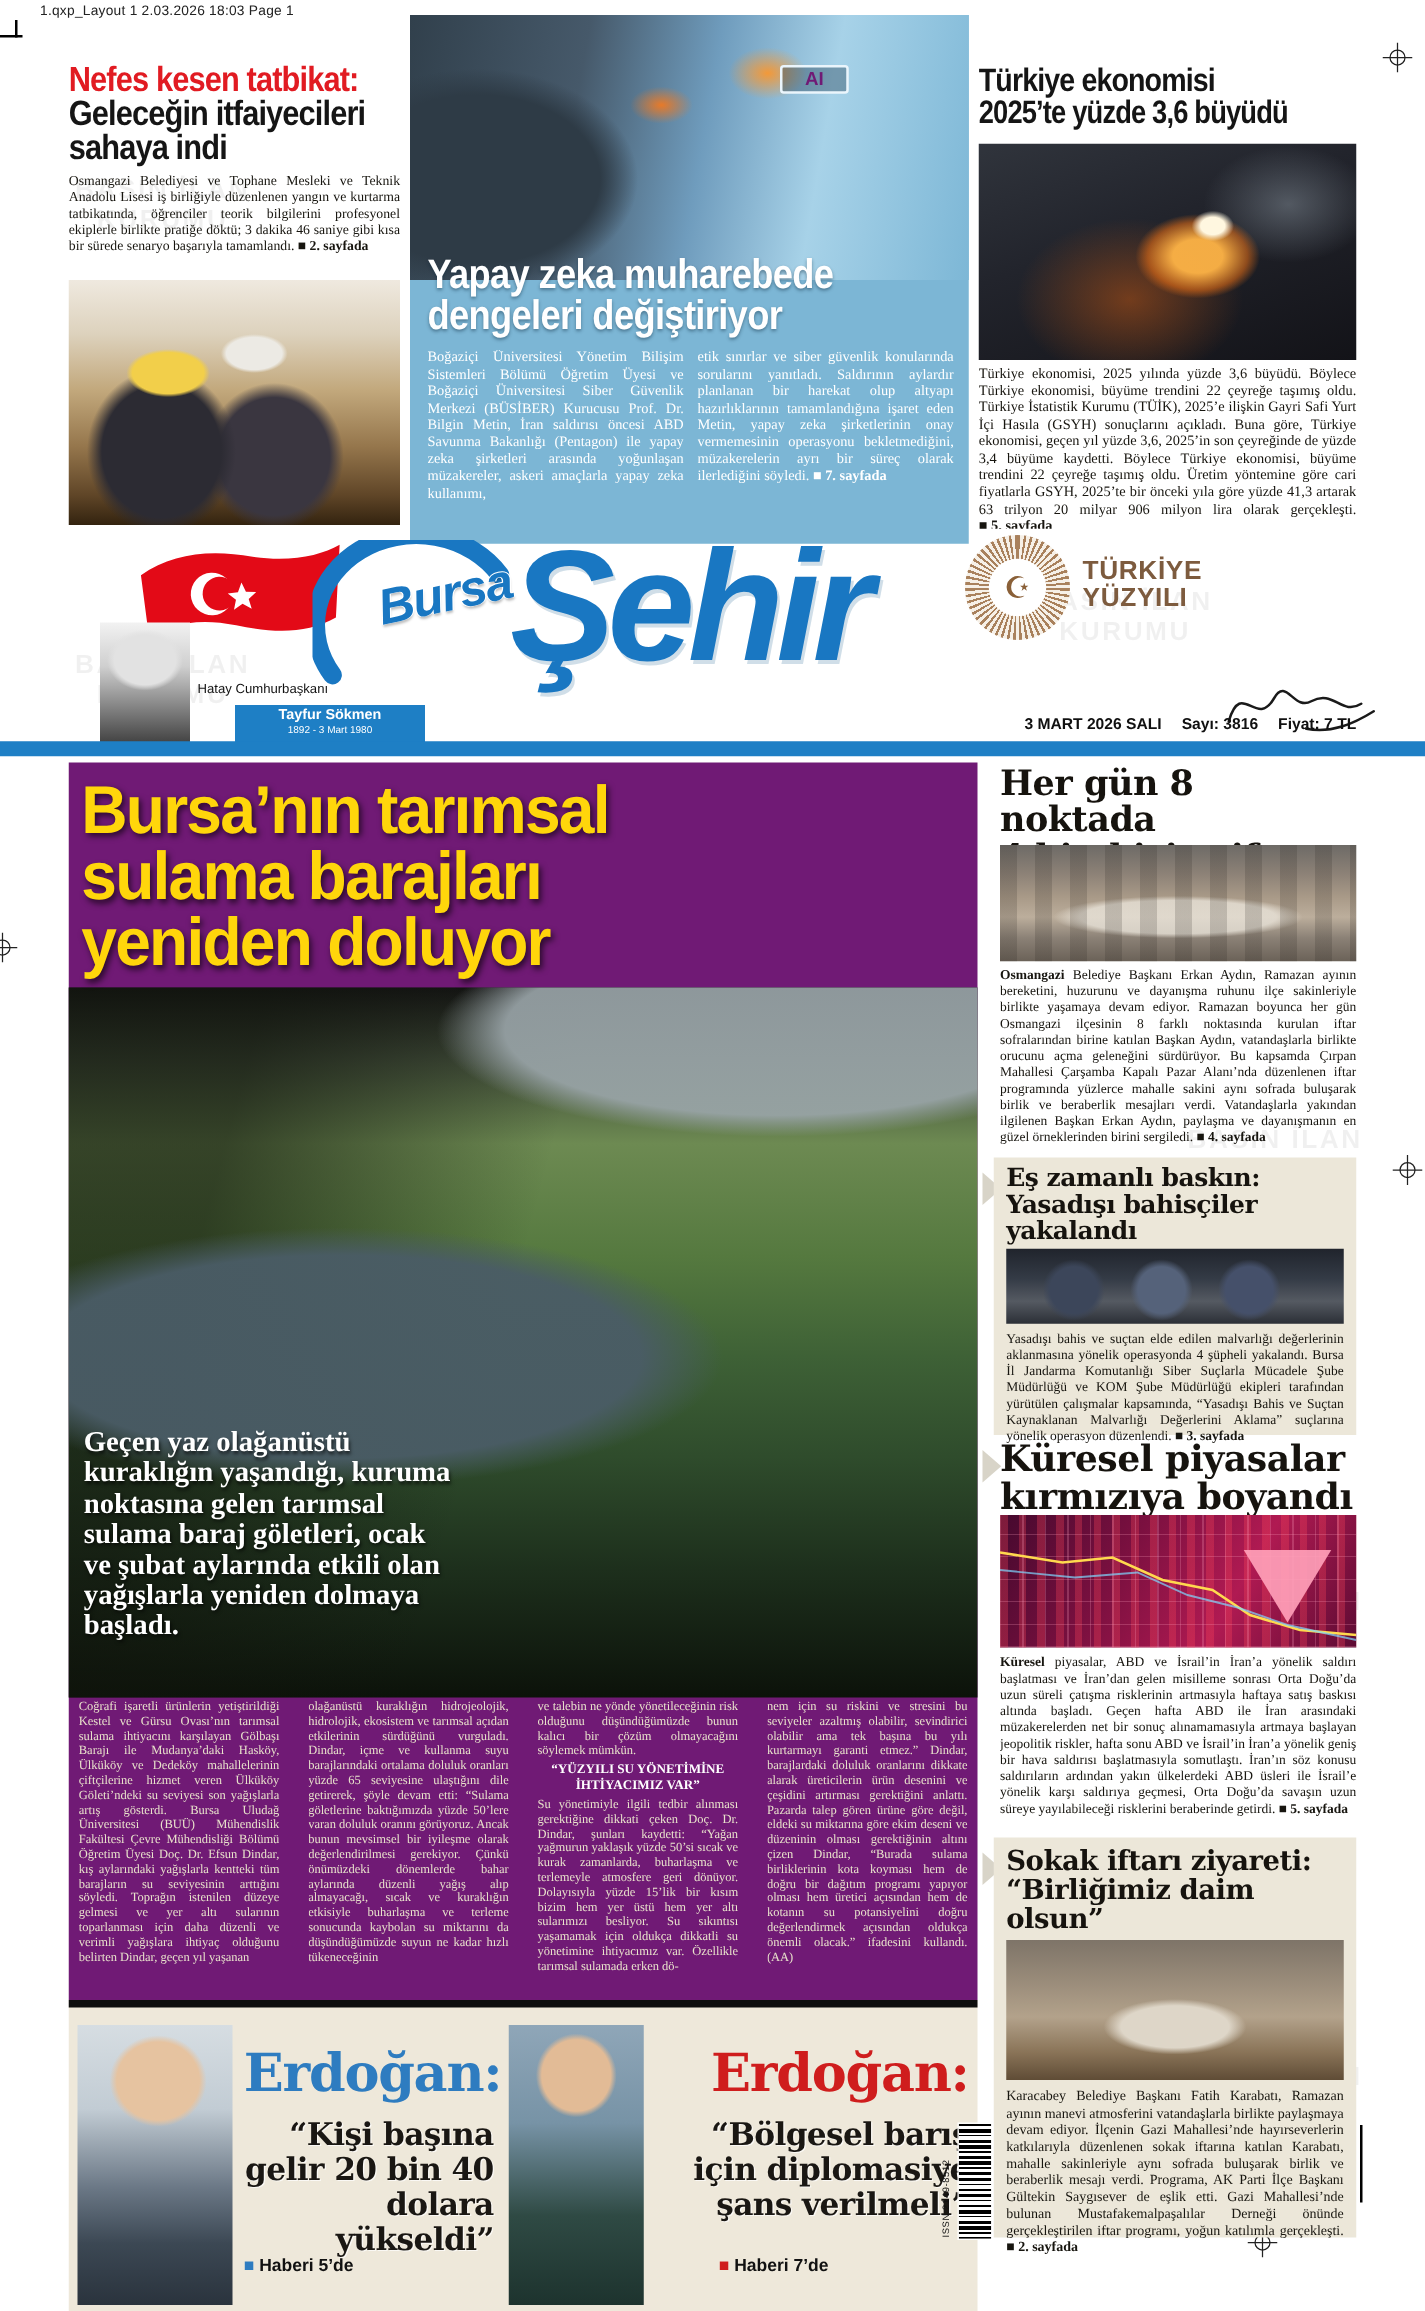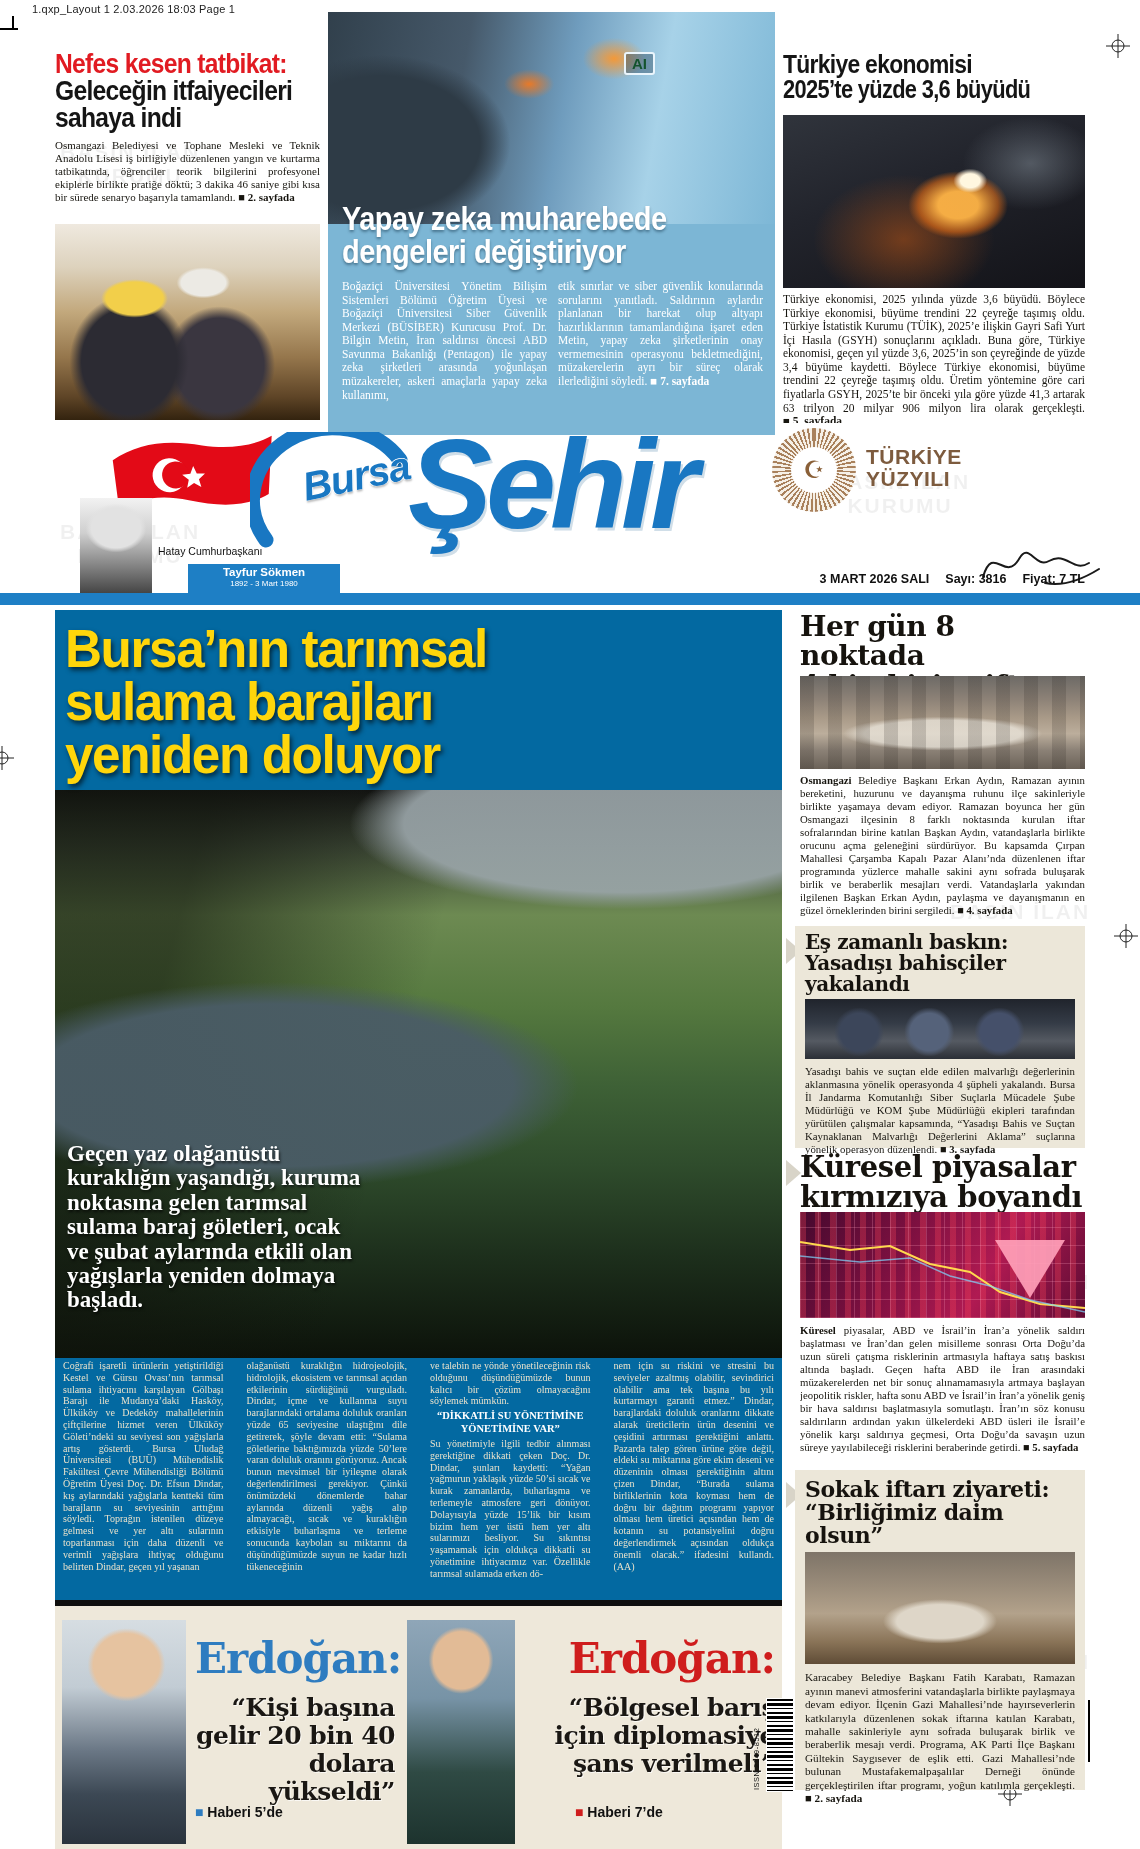--- a/index.html
+++ b/index.html
@@ -60,38 +60,38 @@
     radial-gradient(44% 22% at 50% 18%, #e2bb96 0 58%, transparent 68%),
     linear-gradient(180deg,#8fa6b8 0%,#7793a6 35%,#2f4a44 68%,#1d332e 100%);}
   .ph-sokmen{background:
     radial-gradient(62% 36% at 50% 30%, #e2e2e2 0 55%, transparent 68%),
     linear-gradient(180deg,#f2f2f2 0%,#cfcfcf 35%,#8a8a8a 65%,#3a3a3a 100%);}
   
   .panel-mid{background:#7cb6d5;}
   .mid-hl{color:#fff;font-weight:700;font-size:33px;line-height:1.0;letter-spacing:-.6px;
           text-shadow:0 2px 3px rgba(10,40,60,.45);}
   .mid-body{font-family:"Liberation Serif",serif;color:#fff;font-size:11.5px;line-height:1.18;text-align:justify;}
-  .ai-badge{border:2px solid #eaf5fc;color:#14532d;background:rgba(20,45,65,.35);
-            font-weight:700;font-size:15px;padding:1px 6px;border-radius:3px;}
+  .ai-badge{border:2px solid #eaf5fc;color:#701a75;background:rgba(20,45,65,.35);
+            font-weight:700;font-size:15px;padding:1px 18px;border-radius:3px;}
   
   .logo-sehir{font-style:italic;font-weight:700;font-size:126px;letter-spacing:-6px;color:#1977c2;
               text-shadow:2px 3px 0 rgba(120,160,190,.35);line-height:1;}
   .logo-bursa{font-style:italic;font-weight:700;font-size:40px;color:#1977c2;letter-spacing:-1px;
               text-shadow:-1px 0 #fff,1px 0 #fff,0 -1px #fff,0 2px 2px rgba(0,0,0,.25);}
   .emblem{border-radius:50%;background:repeating-conic-gradient(#a9815c 0deg 3deg,#f6f0e7 3deg 7deg);
           display:flex;align-items:center;justify-content:center;}
   .emblem-inner{width:46px;height:46px;border-radius:50%;background:#fff;display:flex;align-items:center;
           justify-content:center;color:#8a6038;font-size:24px;}
   .yuzyili{color:#7d5b3e;font-weight:700;font-size:21px;line-height:1.05;letter-spacing:.5px;}
   .namebar{background:#1e7fc5;color:#fff;text-align:center;line-height:1.15;padding-top:2px;}
   .bluebar{background:#1e7fc5;}
   .dateline{font-size:12.5px;font-weight:700;color:#101010;text-align:right;}
   .dateline span{margin-left:16px;}
   
-  .mainblock{background:#0369a1;}
+  .mainblock{background:#701a75;}
   .main-hl{color:#ffd60b;font-weight:700;font-size:54px;line-height:.98;letter-spacing:-1.5px;
            text-shadow:2px 3px 5px rgba(0,0,0,.65);}
   .main-photo{background:
     radial-gradient(60% 26% at 30% 52%, rgba(74,92,102,.95) 0 55%, rgba(74,92,102,0) 70%),
     radial-gradient(50% 20% at 78% 6%, rgba(155,166,170,.9) 0 60%, rgba(155,166,170,0) 75%),
     linear-gradient(105deg, rgba(16,20,12,.6) 0 18%, rgba(16,20,12,0) 48%),
     linear-gradient(180deg,#141414 0%,#3f4a38 10%,#6d8a52 22%,#55793f 38%,#3e6136 52%,#2f4c2c 66%,#1d2f1c 82%,#0c120a 100%);}
   .deck{font-family:"Liberation Serif",serif;font-weight:700;color:#fff;font-size:23px;line-height:1.06;
         text-shadow:1px 2px 3px rgba(0,0,0,.7);}
   .maincols{display:flex;gap:23px;}
@@ -272,21 +272,21 @@
       <span class="sqz95">Bursa’nın tarımsal</span><br>
       <span class="sqz95">sulama barajları</span><br>
       <span class="sqz95">yeniden doluyor</span>
     </div>
     <div class="abs deck" style="left:12px;top:532px;width:300px;">Geçen yaz olağanüstü kuraklığın yaşandığı, kuruma noktasına gelen tarımsal sulama baraj göletleri, ocak ve şubat aylarında etkili olan yağışlarla yeniden dolmaya başladı.</div>
     <div class="abs maincols" style="left:8px;top:750px;width:711px;height:232px;">
       <div>Coğrafi işaretli ürünlerin yetiştirildiği Kestel ve Gürsu Ovası’nın tarımsal sulama ihtiyacını karşılayan Gölbaşı Barajı ile Mudanya’daki Hasköy, Ülküköy ve Dedeköy mahallelerinin çiftçilerine hizmet veren Ülküköy Göleti’ndeki su seviyesi son yağışlarla artış gösterdi. Bursa Uludağ Üniversitesi (BUÜ) Mühendislik Fakültesi Çevre Mühendisliği Bölümü Öğretim Üyesi Doç. Dr. Efsun Dindar, kış aylarındaki yağışlarla kentteki tüm barajların su seviyesinin arttığını söyledi. Toprağın istenilen düzeye gelmesi ve yer altı sularının toparlanması için daha düzenli ve verimli yağışlara ihtiyaç olduğunu belirten Dindar, geçen yıl yaşanan</div>
       <div>olağanüstü kuraklığın hidrojeolojik, hidrolojik, ekosistem ve tarımsal açıdan etkilerinin sürdüğünü vurguladı. Dindar, içme ve kullanma suyu barajlarındaki ortalama doluluk oranları yüzde 65 seviyesine ulaştığını dile getirerek, şöyle devam etti: “Sulama göletlerine baktığımızda yüzde 50’lere varan doluluk oranını görüyoruz. Ancak bunun mevsimsel bir iyileşme olarak değerlendirilmesi gerekiyor. Çünkü önümüzdeki dönemlerde bahar aylarında düzenli yağış alıp almayacağı, sıcak ve kuraklığın etkisiyle buharlaşma ve terleme sonucunda kaybolan su miktarını da düşündüğümüzde suyun ne kadar hızlı tükeneceğinin</div>
       <div>
         <span>ve talebin ne yönde yönetileceğinin risk olduğunu düşündüğümüzde bunun kalıcı bir çözüm olmayacağını söylemek mümkün.</span>
-        <div class="subhead">“DİKKATLİ SU YÖNETİMİNE YÖNETİMİNE VAR”</div>
+        <div class="subhead">“YÜZYILI SU YÖNETİMİNE İHTİYACIMIZ VAR”</div>
         <span>Su yönetimiyle ilgili tedbir alınması gerektiğine dikkati çeken Doç. Dr. Dindar, şunları kaydetti: “Yağan yağmurun yaklaşık yüzde 50’si sıcak ve kurak zamanlarda, buharlaşma ve terlemeyle atmosfere geri dönüyor. Dolayısıyla yüzde 15’lik bir kısım bizim hem yer üstü hem yer altı sularımızı besliyor. Su sıkıntısı yaşamamak için oldukça dikkatli su yönetimine ihtiyacımız var. Özellikle tarımsal sulamada erken dö-</span>
       </div>
       <div>nem için su riskini ve stresini bu seviyeler azaltmış olabilir, sevindirici olabilir ama tek başına bu yılı kurtarmayı garanti etmez.” Dindar, barajlardaki doluluk oranlarını dikkate alarak üreticilerin ürün desenini ve çeşidini artırması gerektiğini anlattı. Pazarda talep gören ürüne göre değil, eldeki su miktarına göre ekim deseni ve düzeninin olması gerektiğinin altını çizen Dindar, “Burada sulama birliklerinin kota koyması hem de doğru bir dağıtım programı yapıyor olması hem üretici açısından hem de kotanın su potansiyelini doğru değerlendirmek açısından oldukça önemli olacak.” ifadesini kullandı. (AA)</div>
     </div>
   </div>
 
   <div class="abs serifhl" style="left:800px;top:612px;width:285px;font-size:28px;">
     <span>Her gün 8 noktada</span><br><span>4 bin kişiye iftar</span>
   </div>
   <div class="abs ph ph-iftar" style="left:800px;top:676px;width:285px;height:93px;"></div>

